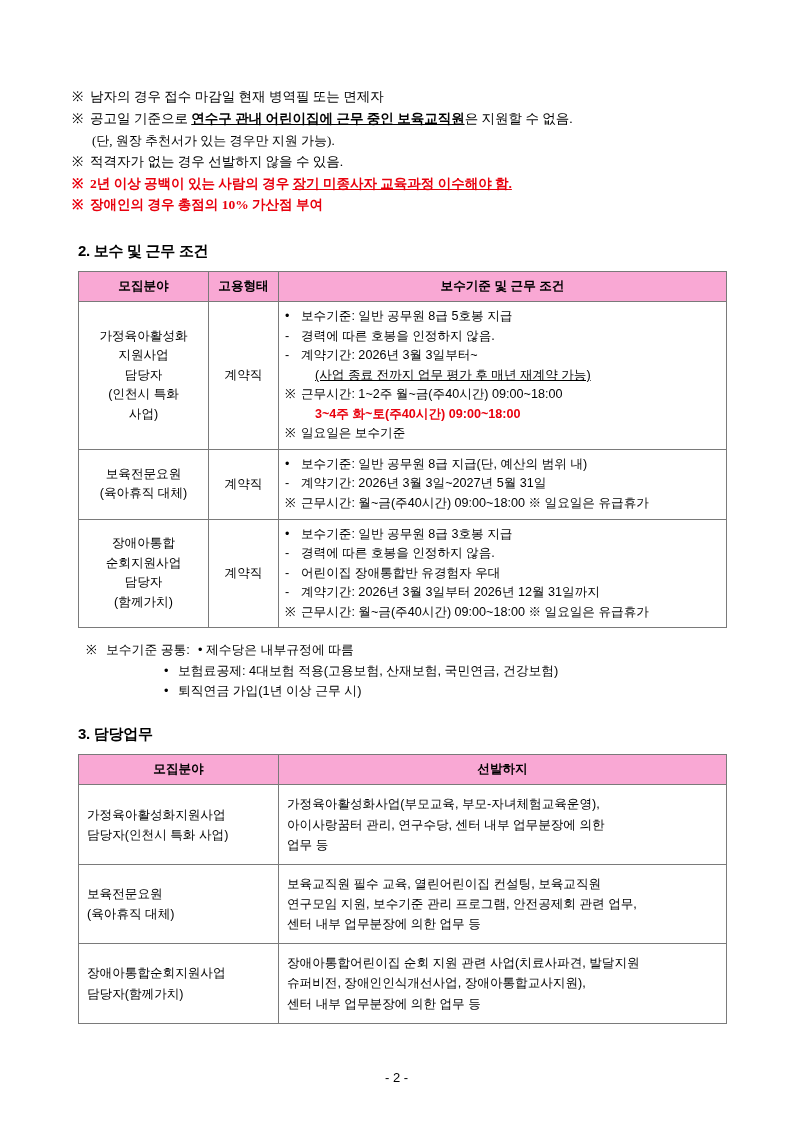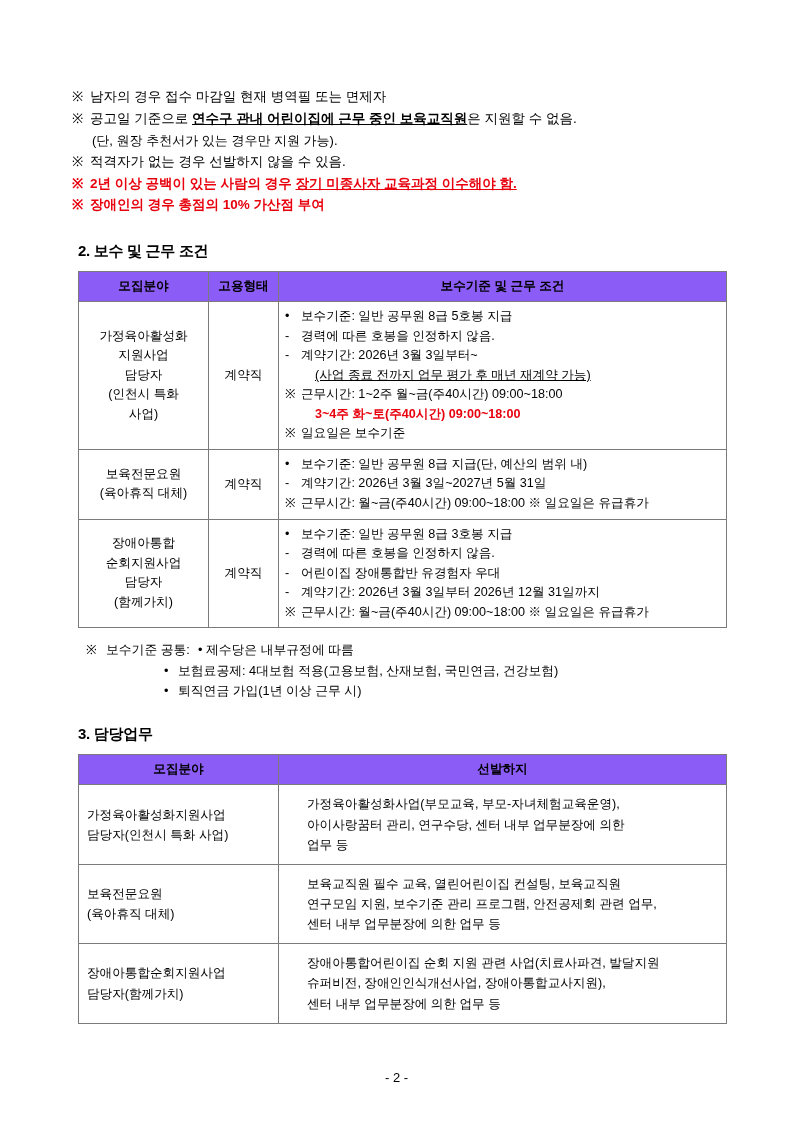--- a/index.html
+++ b/index.html
@@ -31,21 +31,21 @@
   }
   .note-line {
     display: flex;
     align-items: flex-start;
     white-space: nowrap;
   }
   .note-mark {
     width: 18px;
     flex: 0 0 18px;
   }
-  .note-text { flex: 1 1 auto; }
+  .note-text { flex: 1 1 auto; font-family: Liberation Serif, serif; }
   .note-sub {
     padding-left: 20px;
     font-size: 13px;
   }
   .red {
     color: #e8000d;
     font-weight: bold;
   }
   .u { text-decoration: underline; }
   .b { font-weight: bold; }
@@ -66,21 +66,21 @@
     margin-left: 6px;
     table-layout: fixed;
   }
   table th, table td {
     border: 1px solid #7a7a7a;
     font-size: 12.6px;
     padding: 5px 6px;
     vertical-align: middle;
   }
   thead th {
-    background: #8b5cf6;
+    background: #f9a8d4;
     text-align: center;
     font-weight: bold;
     padding: 6px 4px;
   }
   .cen { text-align: center; }
   .lft { text-align: left; }
   .cell-lines { line-height: 1.55; }
 
   
   .li {
@@ -115,21 +115,21 @@
 
   
   table.duty { margin-top: 8px; }
   table.duty td { padding: 9px 8px; }
   table.duty td.job {
     line-height: 1.6;
   }
   table.duty td.desc {
     text-align: left;
     line-height: 1.6;
-    padding-left: 28px;
+    padding-left: 8px;
   }
 
   
   .footer {
     position: absolute;
     left: 0;
     right: 0;
     bottom: 36px;
     text-align: center;
     font-size: 13px;

